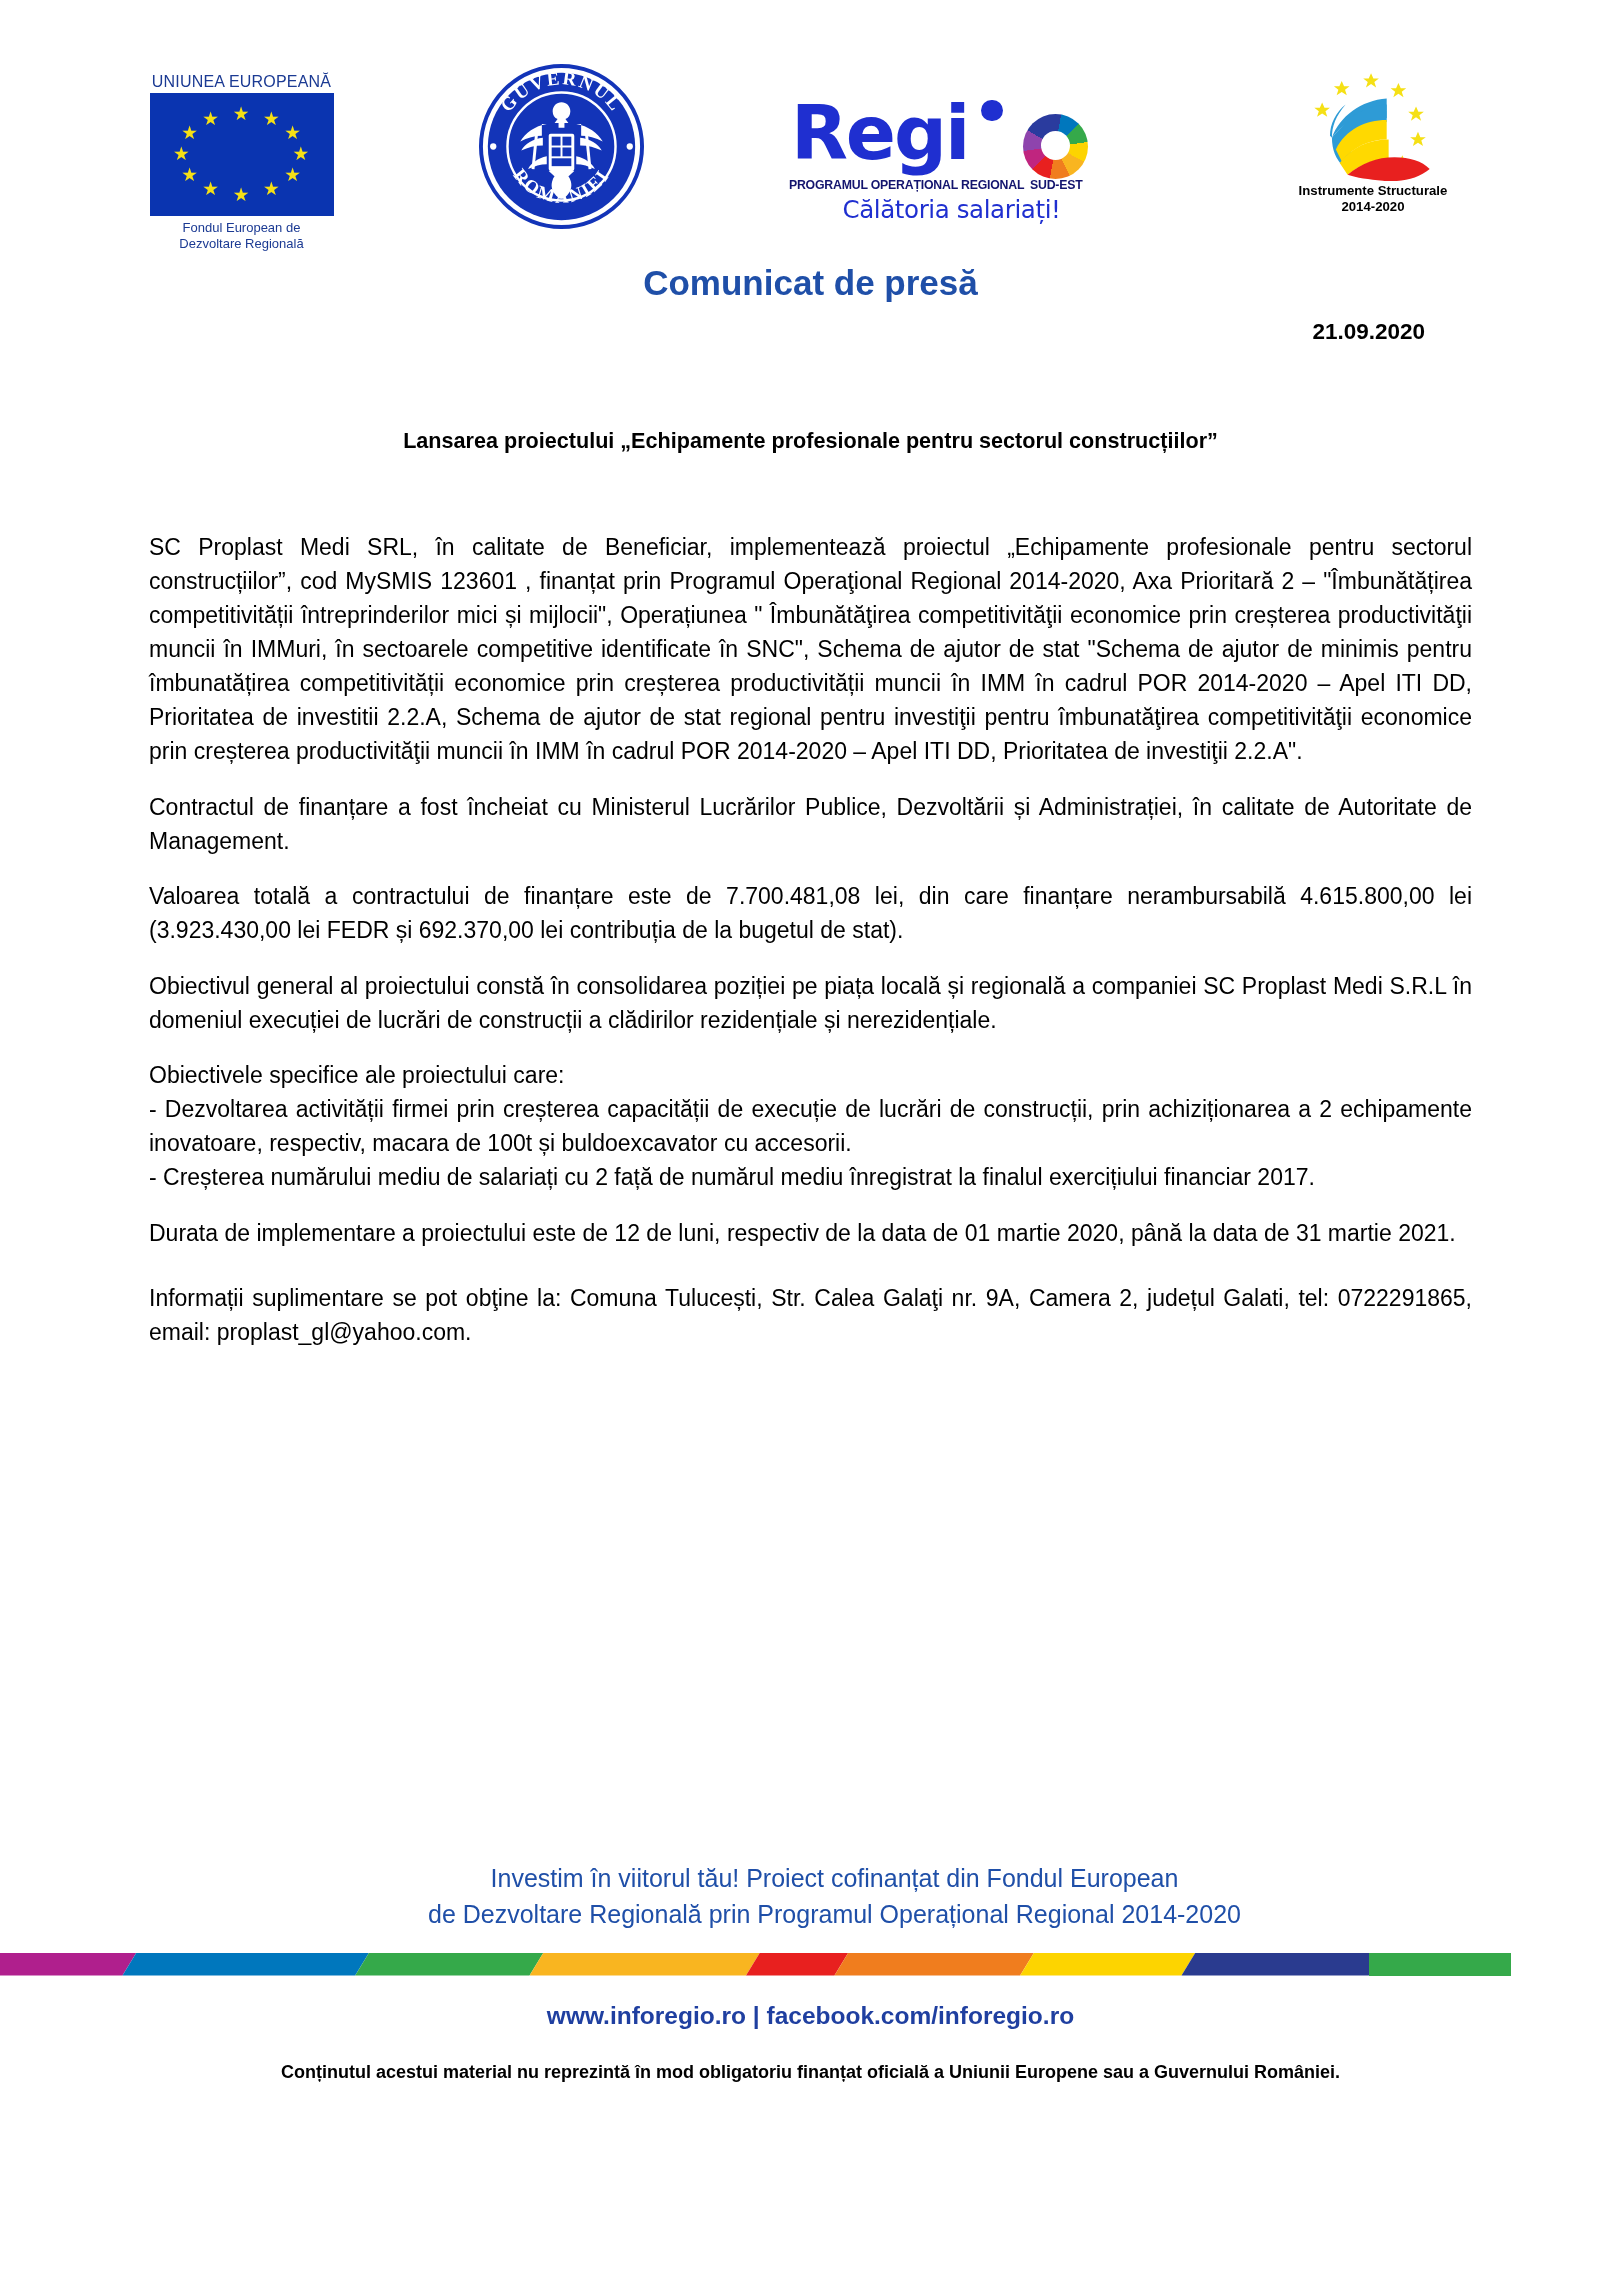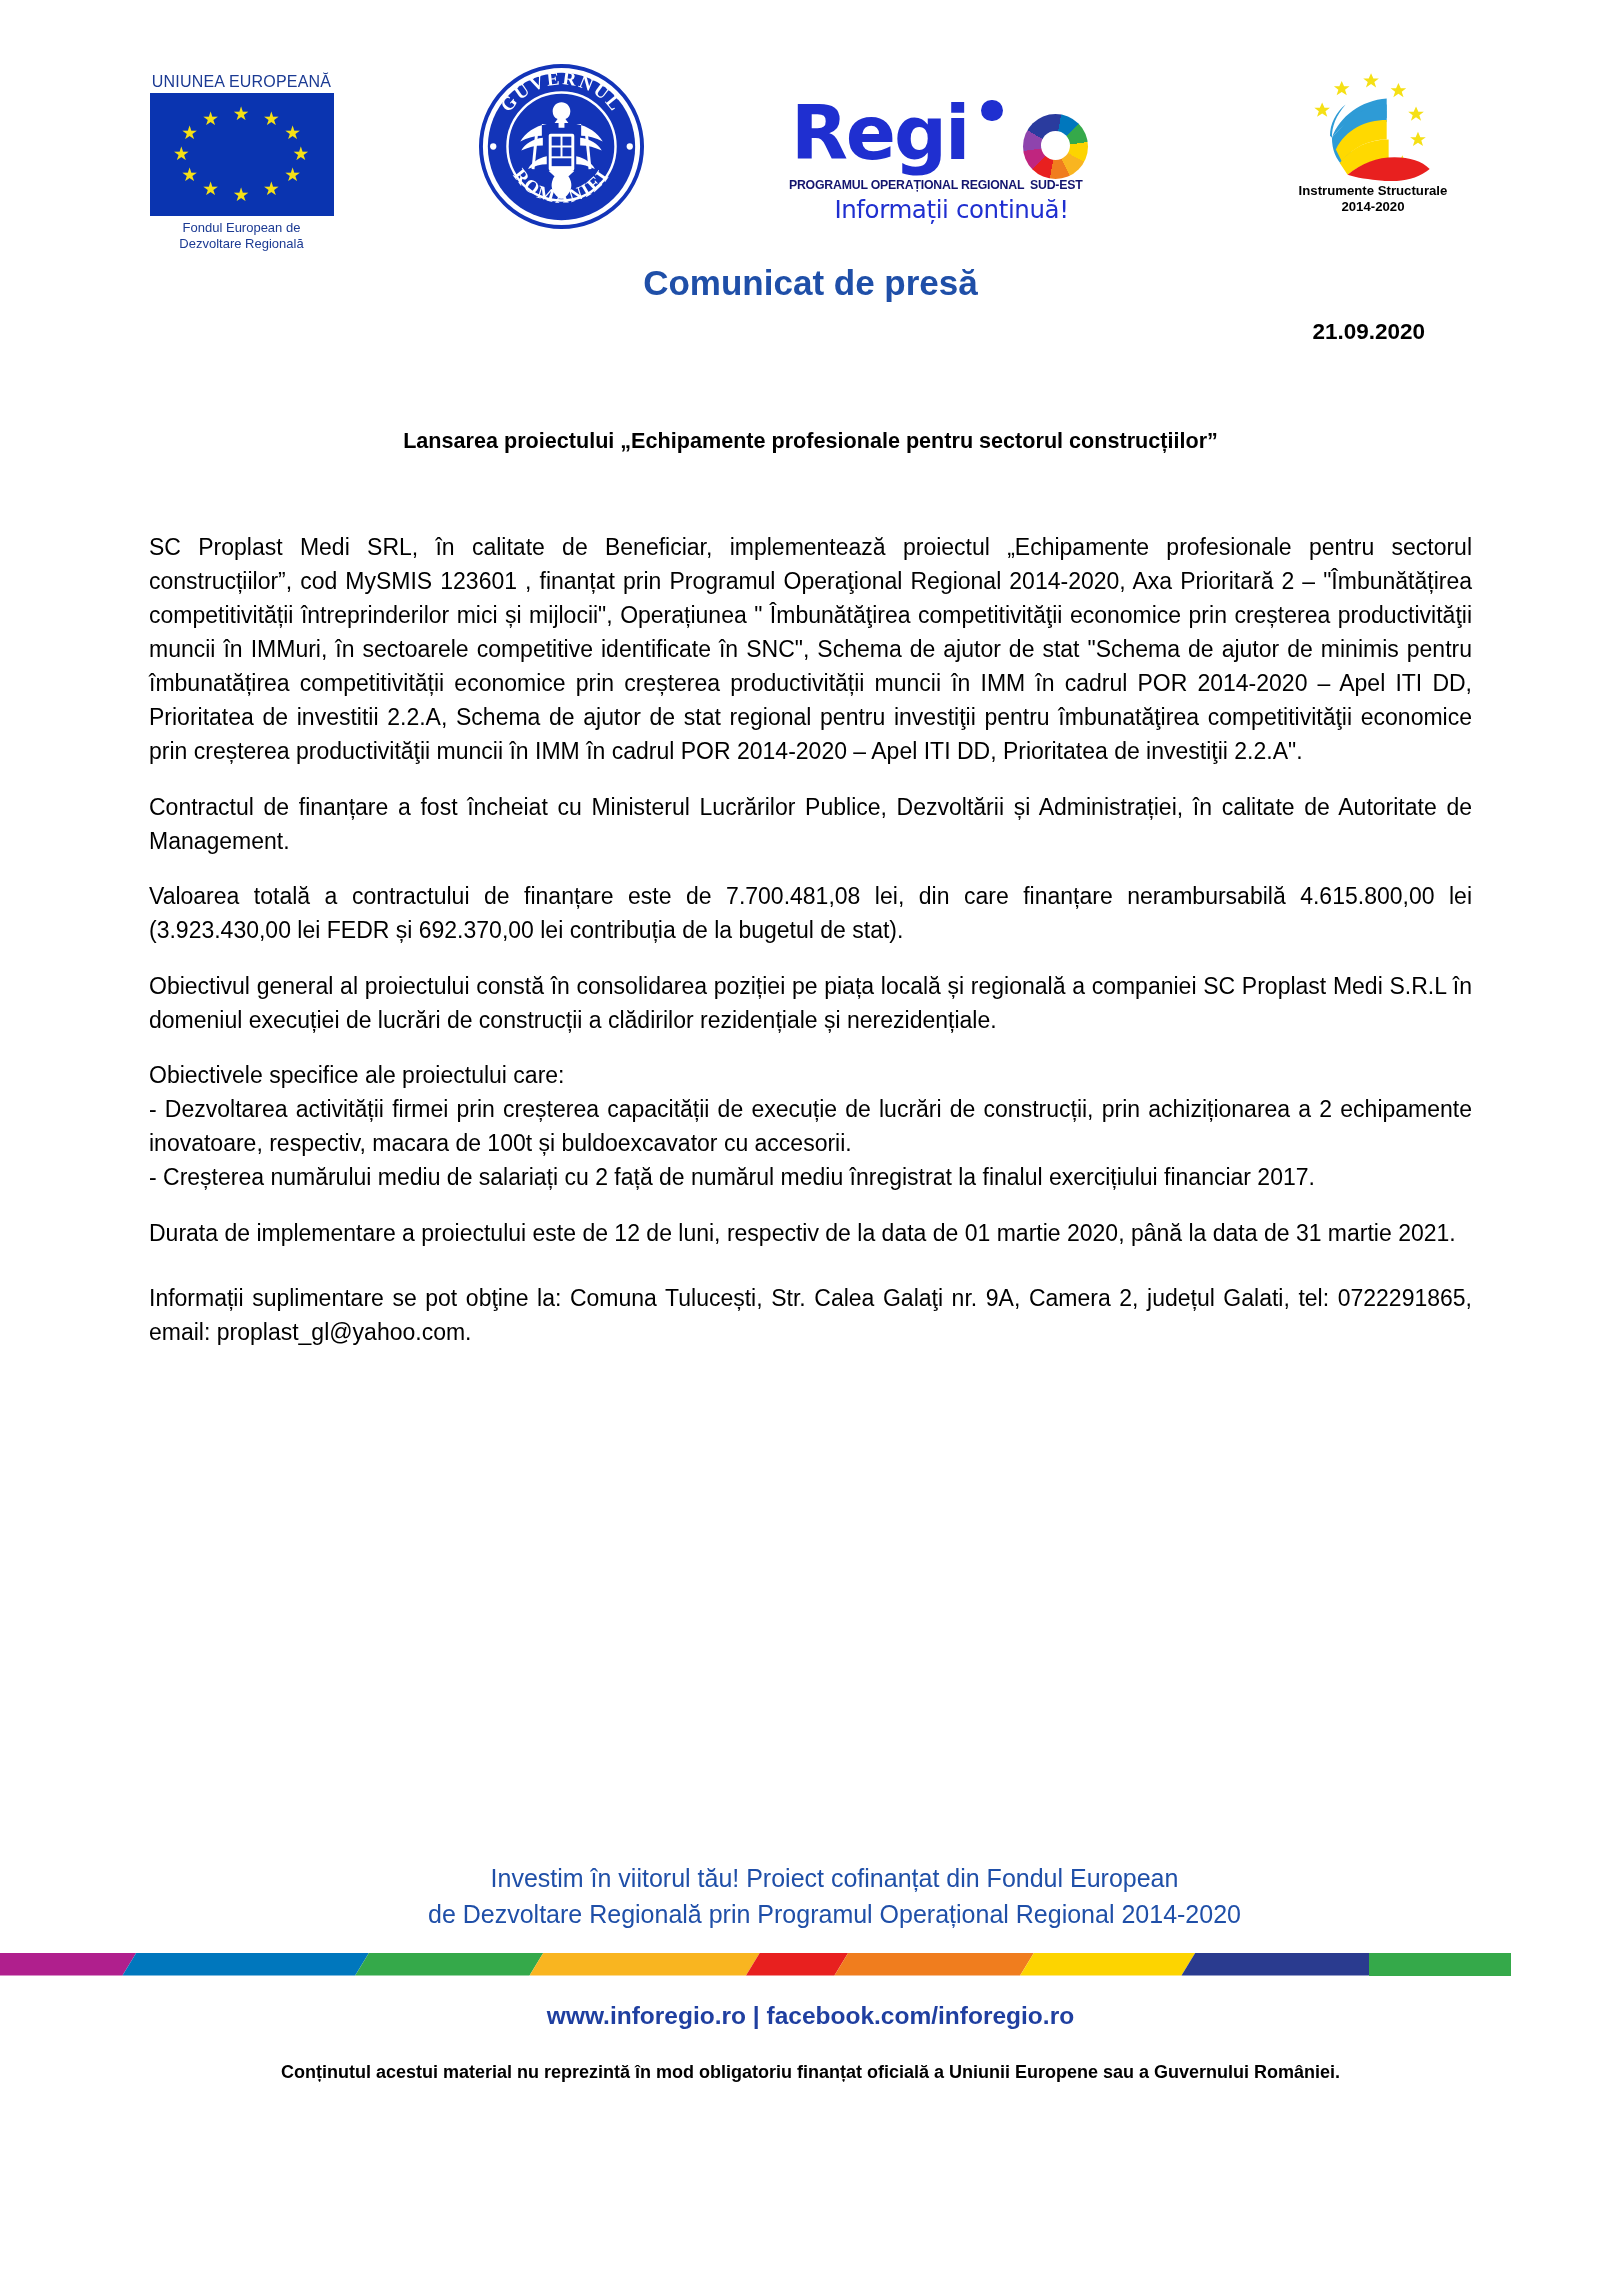--- a/index.html
+++ b/index.html
@@ -361,21 +361,21 @@
         <span class="regio-text">Regi</span>
         <span class="regio-dot"></span>
         <span class="regio-ring" style="background: conic-gradient(from -30deg, #2a3b9e 0deg 40deg, #0077bd 40deg 76deg, #35a94a 76deg 112deg, #fdd400 112deg 148deg, #f9b520 148deg 184deg, #f07d1e 184deg 220deg, #e8201f 220deg 256deg, #c0257f 256deg 292deg, #8e44ad 292deg 330deg, #2a3b9e 330deg 360deg);">
           <span class="hole"></span>
         </span>
       </div>
       <div class="regio-line1">
         <span class="regio-po">PROGRAMUL OPERAȚIONAL REGIONAL</span>
         <span class="regio-se">SUD-EST</span>
       </div>
-      <div class="regio-slogan">Informații continuă!</div>
+      <div class="regio-slogan">Călătoria salariați!</div>
     </div>
 
     <div class="is-logo">
       <div class="is-graphic">
         <svg viewBox="0 0 180 118" width="176" height="116">
           <g fill="#f5e015">
             <g transform="translate(88,16)">
                 <polygon points="0,-8 2.4,-2.5 8,-2.5 3.4,1 5.2,6.6 0,3.2 -5.2,6.6 -3.4,1 -8,-2.5 -2.4,-2.5"></polygon>
               </g>
             <g transform="translate(58,24)">

